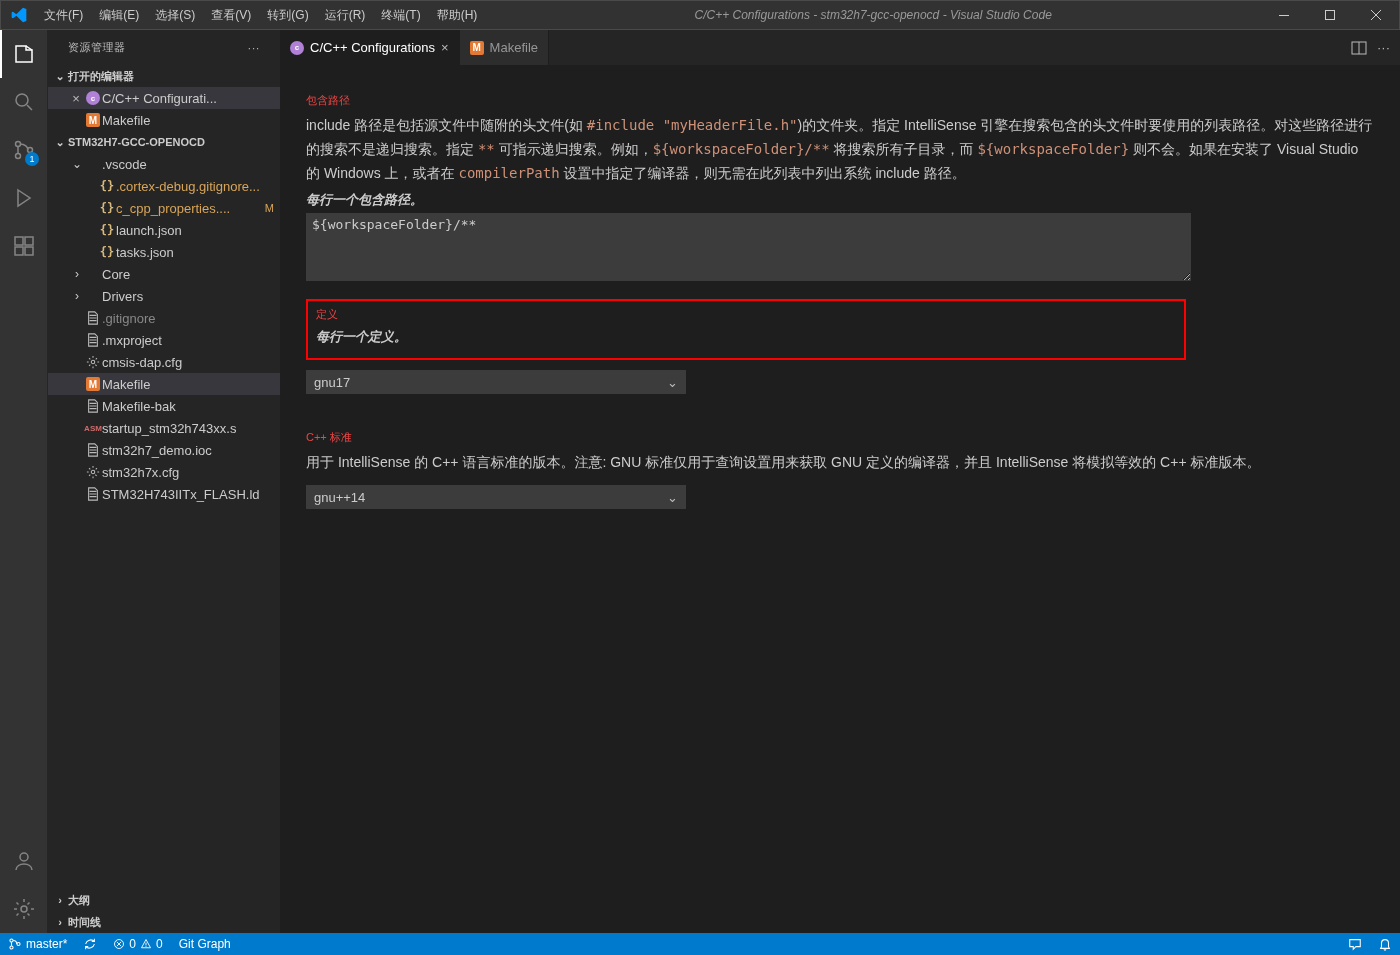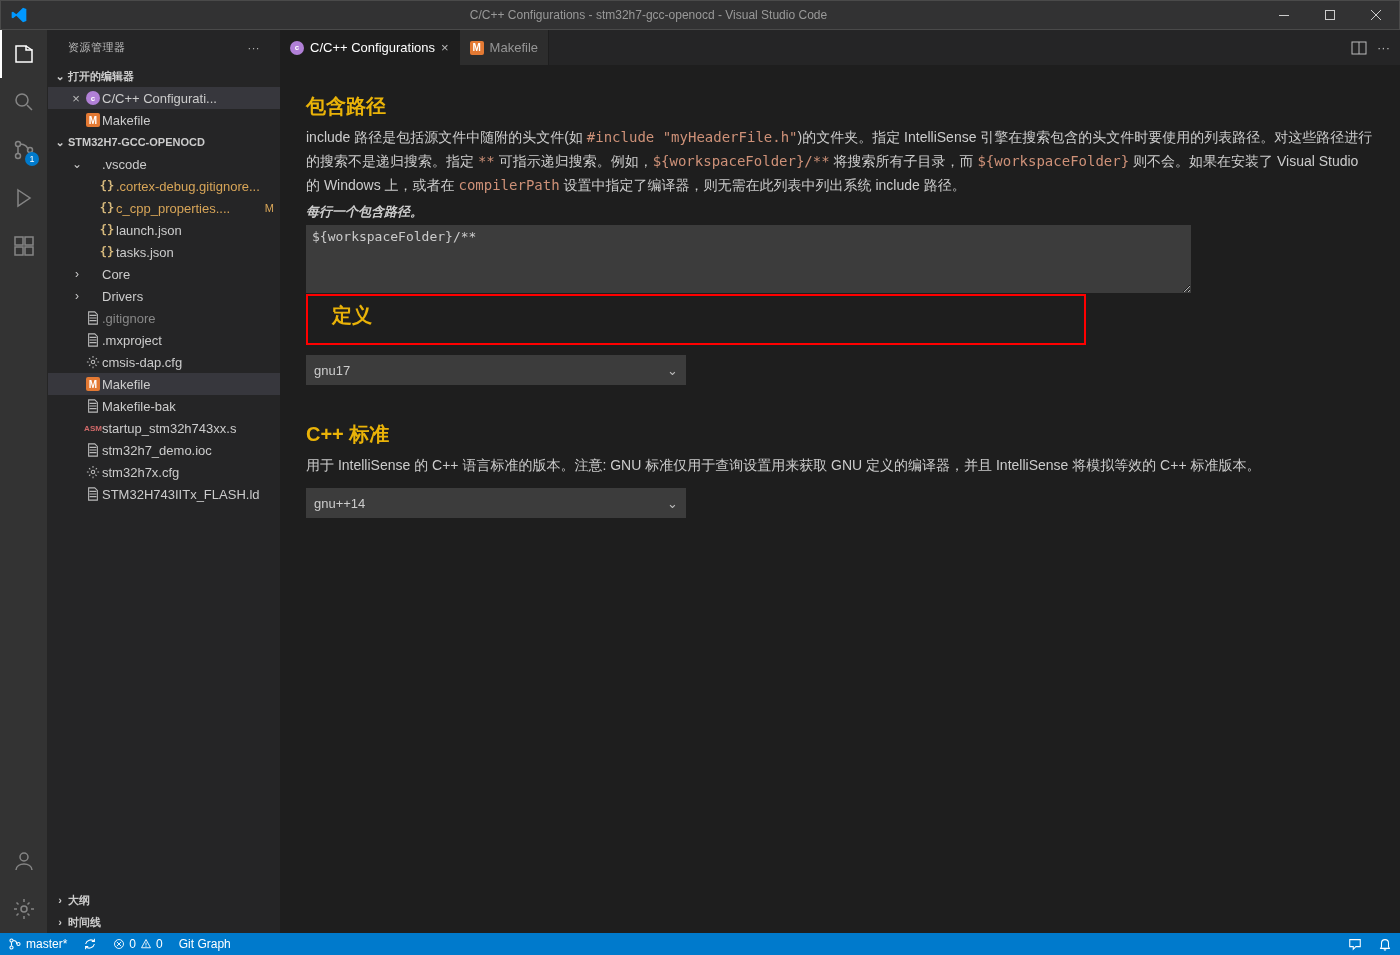--- a/index.html
+++ b/index.html
@@ -24,21 +24,21 @@
   border: 1px solid #4a4a4a;
 }
 .titlebar .logo {
   width: 35px;
   display: flex;
   justify-content: center;
   align-items: center;
 }
 .titlebar .menu { display: flex; align-items: center; }
 .titlebar .menu-item { padding: 0 8px; cursor: pointer; }
-.titlebar .title { flex: 1; text-align: center; color: #999; }
+.titlebar .title { flex: 1; text-align: center; color: #999; font-style: italic; }
 .titlebar .win-controls { display: flex; }
 .titlebar .win-btn { width: 46px; height: 30px; display:flex; align-items:center; justify-content:center; cursor:pointer; color:#ccc;}
 .main { flex: 1; display: flex; overflow: hidden; }
 .activitybar {
   width: 48px;
   background: #333333;
   display: flex;
   flex-direction: column;
   border-right: 1px solid #252525;
 }
@@ -98,33 +98,33 @@
 }
 .tab {
   display:flex; align-items:center; padding:0 10px; gap:6px;
   background:#2d2d2d; color:#969696; font-size:13px; cursor:pointer;
   border-right:1px solid #1e1e1e;
 }
 .tab.active { background:#1e1e1e; color:#fff; }
 .tab .close { color:#bbb; }
 .tabs .actions { margin-left:auto; display:flex; align-items:center; gap:10px; padding-right:10px; color:#bbb;}
 .content { flex:1; overflow:auto; padding:14px 26px 30px 26px; }
-.content h3 { font-size:20px; color:#eab308; margin:14px 0 6px; font-weight:700;}
+.content h3 { font-size:11px; color:#ef4444; margin:14px 0 6px; font-weight:400;}
 .content p { font-size:14px; color:#ccc; line-height:1.7; margin-bottom:6px;}
 .content .code { font-family:Consolas,monospace; color:#ce9178; }
 .content .code2 { font-family:Consolas,monospace; color:#ce9178; }
 .content em { font-style:italic; color:#ccc; display:block; margin:4px 0 4px;font-weight:bold;}
 textarea.field, .field {
   width:885px; background:#3c3c3c; color:#ccc; border:none;
   font-family:Consolas,monospace; font-size:13px; padding:4px 6px;
   resize:both; display:block;
 }
-.defines-box { border:2px solid #ff0000; padding:6px 8px 8px 24px; width:780px; margin-top:1px;}
+.defines-box { border:2px solid #ff0000; padding:6px 8px 8px 8px; width:880px; margin-top:18px;}
 .select-wrap {
-  width:380px; height:30px; background:#3c3c3c; display:flex; align-items:center;
+  width:380px; height:24px; background:#3c3c3c; display:flex; align-items:center;
   padding:0 8px; color:#ccc; margin-top:10px; cursor:pointer;
 }
 .select-wrap .arrow { margin-left:auto; color:#bbb; }
 .statusbar {
   height:22px; background:#007acc; color:#fff; display:flex; align-items:center;
   font-size:12px;
 }
 .statusbar .seg { padding:0 8px; display:flex; align-items:center; gap:4px; cursor:pointer;}
 .statusbar .right { margin-left:auto; display:flex;}
 svg { display:block; }
@@ -135,20 +135,30 @@
 </style>
 </head>
 <body>
 
 <div class="titlebar">
   <div class="logo">
     <svg width="16" height="16" viewBox="0 0 24 24">
         <path fill="#0098ff" d="M23 3l-5-2-10 10L3 7 1 8v8l2 1 5-4 10 10 5-2V3z"></path>
       </svg>
   </div>
+  <div class="menu" id="menubar">
+      <span class="menu-item">文件(F)</span>
+      <span class="menu-item">编辑(E)</span>
+      <span class="menu-item">选择(S)</span>
+      <span class="menu-item">查看(V)</span>
+      <span class="menu-item">转到(G)</span>
+      <span class="menu-item">运行(R)</span>
+      <span class="menu-item">终端(T)</span>
+      <span class="menu-item">帮助(H)</span>
+    </div>
   <div class="title">C/C++ Configurations - stm32h7-gcc-openocd - Visual Studio Code</div>
   <div class="win-controls">
     <div class="win-btn">
       <svg width="10" height="1">
           <rect width="10" height="1" fill="#ccc"></rect>
         </svg>
     </div>
     <div class="win-btn">
       <svg width="10" height="10">
           <rect x="0.5" y="0.5" width="9" height="9" fill="none" stroke="#ccc"></rect>
@@ -432,20 +442,21 @@
     <div class="content">
       <h3>包含路径</h3>
       <p>
         <span>include 路径是包括源文件中随附的头文件(如 </span><span class="code">#include "myHeaderFile.h"</span><span>)的文件夹。指定 IntelliSense 引擎在搜索包含的头文件时要使用的列表路径。对这些路径进行的搜索不是递归搜索。指定 </span><span class="code">**</span><span> 可指示递归搜索。例如，</span><span class="code2">${workspaceFolder}/**</span><span> 将搜索所有子目录，而 </span><span class="code2">${workspaceFolder}</span><span> 则不会。如果在安装了 Visual Studio 的 Windows 上，或者在 </span><span class="code2">compilerPath</span><span> 设置中指定了编译器，则无需在此列表中列出系统 include 路径。</span>
       </p>
       <em>每行一个包含路径。</em>
       <textarea class="field" rows="4" id="include-ta" style="">${workspaceFolder}/**</textarea>
 
       <div class="defines-box">
         <h3 style="margin-top:0;">定义</h3>
+        <em>每行一个定义。</em>
       </div>
 
       <div class="select-wrap">
         <span>gnu17</span>
         <span class="arrow">⌄</span>
       </div>
 
       <h3 style="margin-top:36px;">C++ 标准</h3>
       <p>用于 IntelliSense 的 C++ 语言标准的版本。注意: GNU 标准仅用于查询设置用来获取 GNU 定义的编译器，并且 IntelliSense 将模拟等效的 C++ 标准版本。</p>
       <div class="select-wrap">

